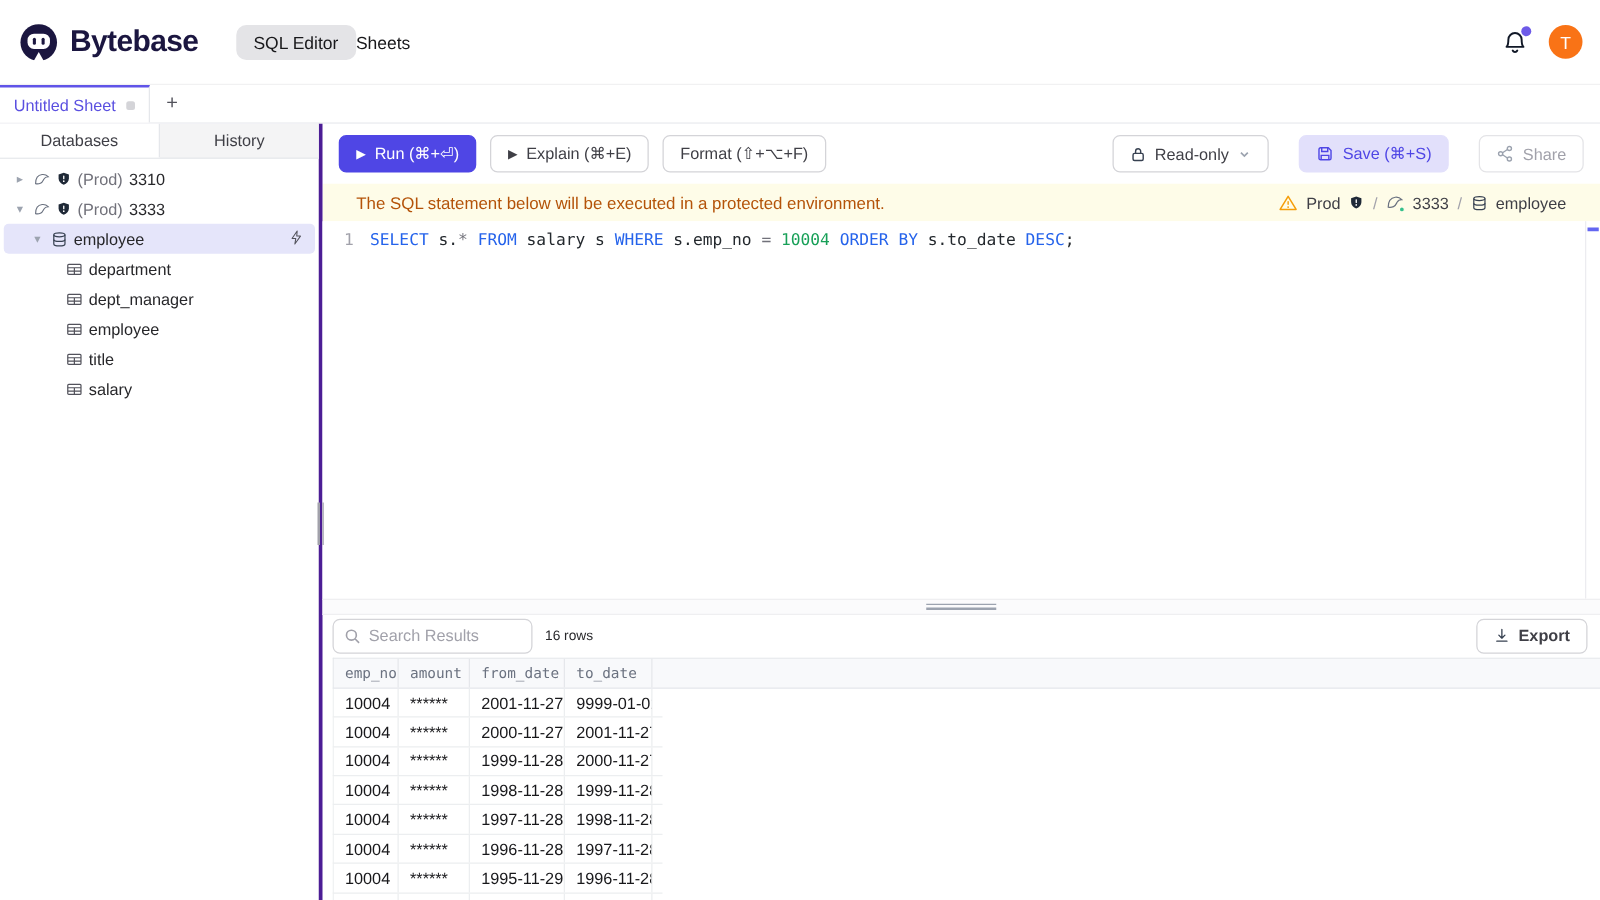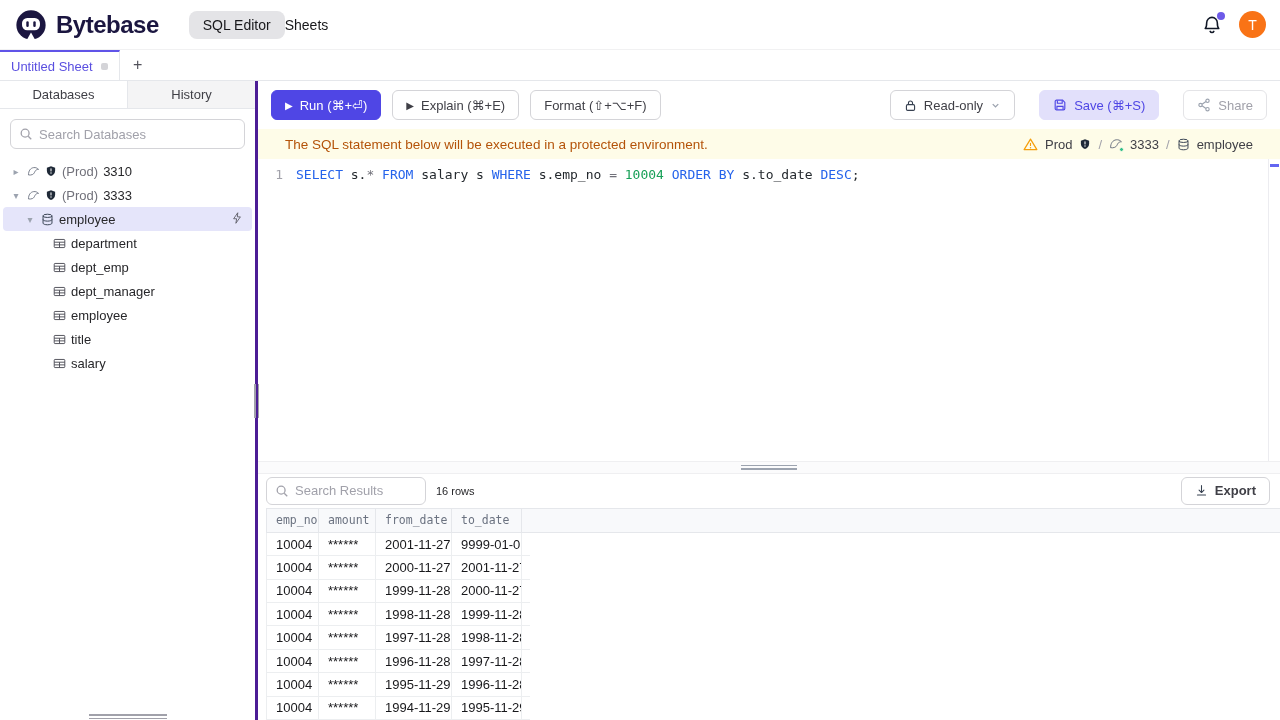--- a/index.html
+++ b/index.html
@@ -1,20 +1,20 @@
 <!DOCTYPE html>
 <html><head>
 <meta charset="utf-8">
 <style>
   * { margin:0; padding:0; box-sizing:border-box; }
   html,body { width:1280px; height:720px; overflow:hidden; background:#fff;
     font-family:"Liberation Sans","DejaVu Sans",sans-serif; color:#27272a; }
 
   
-  .topbar { height:50px; display:flex; align-items:center; padding:0 14px;
+  .topbar { height:68px; display:flex; align-items:center; padding:0 14px;
     border-bottom:1px solid #f1f1f2; background:#fff; }
   .brand { display:flex; align-items:center; cursor:pointer; }
   .brand-text { font-size:24px; font-weight:bold; color:#1b1640; letter-spacing:-0.5px; margin-left:8px; }
   .nav-pill { margin-left:30px; background:#e4e4e7; border-radius:8px; padding:6px 14px;
     font-size:14px; color:#18181b; cursor:pointer; }
   .nav-link { font-size:14px; color:#18181b; cursor:pointer; }
   .top-right { margin-left:auto; display:flex; align-items:center; gap:16px; }
   .bell-wrap { position:relative; width:22px; height:22px; cursor:pointer; }
   .bell-dot { position:absolute; top:-2px; right:-2px; width:8px; height:8px;
     border-radius:50%; background:#6d5ae8; }
@@ -161,27 +161,20 @@
   <div class="add-tab">+</div>
 </div>
 
 <div class="main">
 
   <aside class="sidebar">
     <div class="side-tabs">
       <div class="side-tab active">Databases</div>
       <div class="side-tab">History</div>
     </div>
-    <div class="search-box">
-      <svg width="14" height="14" viewBox="0 0 16 16" fill="none" stroke="#a1a1aa" stroke-width="1.5">
-        <circle cx="7" cy="7" r="4.5"></circle>
-          <path d="M10.5 10.5 L14 14"></path>
-      </svg>
-      <input type="text" placeholder="Search Databases" style="">
-    </div>
     <div class="tree" id="tree">
         <div class="tree-row pad-inst">
           <span class="caret">▸</span>
           <span style="display: inline-flex;">
             <svg width="13" height="13" viewBox="0 0 16 16" fill="none" stroke="#6b7280" stroke-width="1.1">
               <path d="M1.8 12.2 C1.8 7.2 4.3 3.7 8.2 3.2 C10.7 2.9 12.7 3.8 14.2 5.4 C12.1 5.4 10.7 6.3 9.9 7.8 C9.1 9.3 8.6 11 6.6 11.8 C5.1 12.4 3.2 12.5 1.8 12.2 Z"></path>
             </svg>
           </span>
           <span style="display: inline-flex;">
             <svg width="12" height="12" viewBox="0 0 16 16">
@@ -227,29 +220,20 @@
           </span>
         </div>
         <div class="tree-row pad-tbl">
           <span style="display: inline-flex;">
             <svg width="13" height="13" viewBox="0 0 16 16" fill="none" stroke="#52525b" stroke-width="1.2">
               <rect x="1.5" y="3" width="13" height="10" rx="1"></rect>
               <path d="M1.5 6.4 H14.5 M1.5 9.7 H14.5 M8 6.4 V13"></path>
             </svg>
           </span>
           <span class="t-name">department</span>
-        </div>
-        <div class="tree-row pad-tbl">
-          <span style="display: inline-flex;">
-            <svg width="13" height="13" viewBox="0 0 16 16" fill="none" stroke="#52525b" stroke-width="1.2">
-              <rect x="1.5" y="3" width="13" height="10" rx="1"></rect>
-              <path d="M1.5 6.4 H14.5 M1.5 9.7 H14.5 M8 6.4 V13"></path>
-            </svg>
-          </span>
-          <span class="t-name">dept_emp</span>
         </div>
         <div class="tree-row pad-tbl">
           <span style="display: inline-flex;">
             <svg width="13" height="13" viewBox="0 0 16 16" fill="none" stroke="#52525b" stroke-width="1.2">
               <rect x="1.5" y="3" width="13" height="10" rx="1"></rect>
               <path d="M1.5 6.4 H14.5 M1.5 9.7 H14.5 M8 6.4 V13"></path>
             </svg>
           </span>
           <span class="t-name">dept_manager</span>
         </div>

